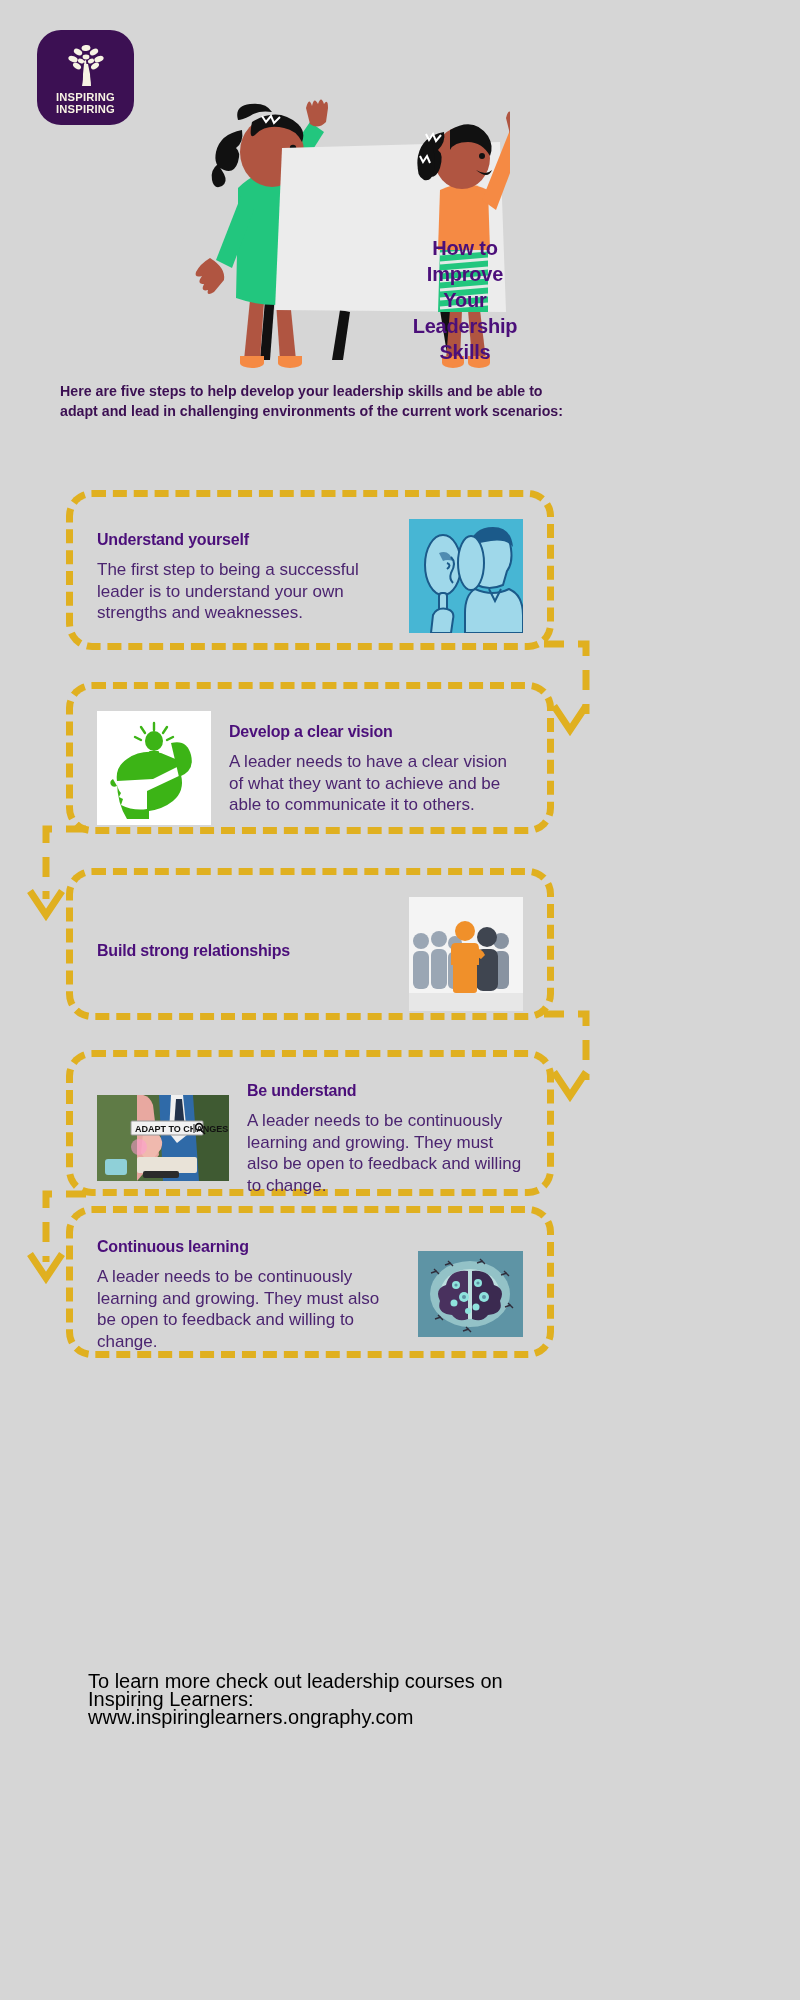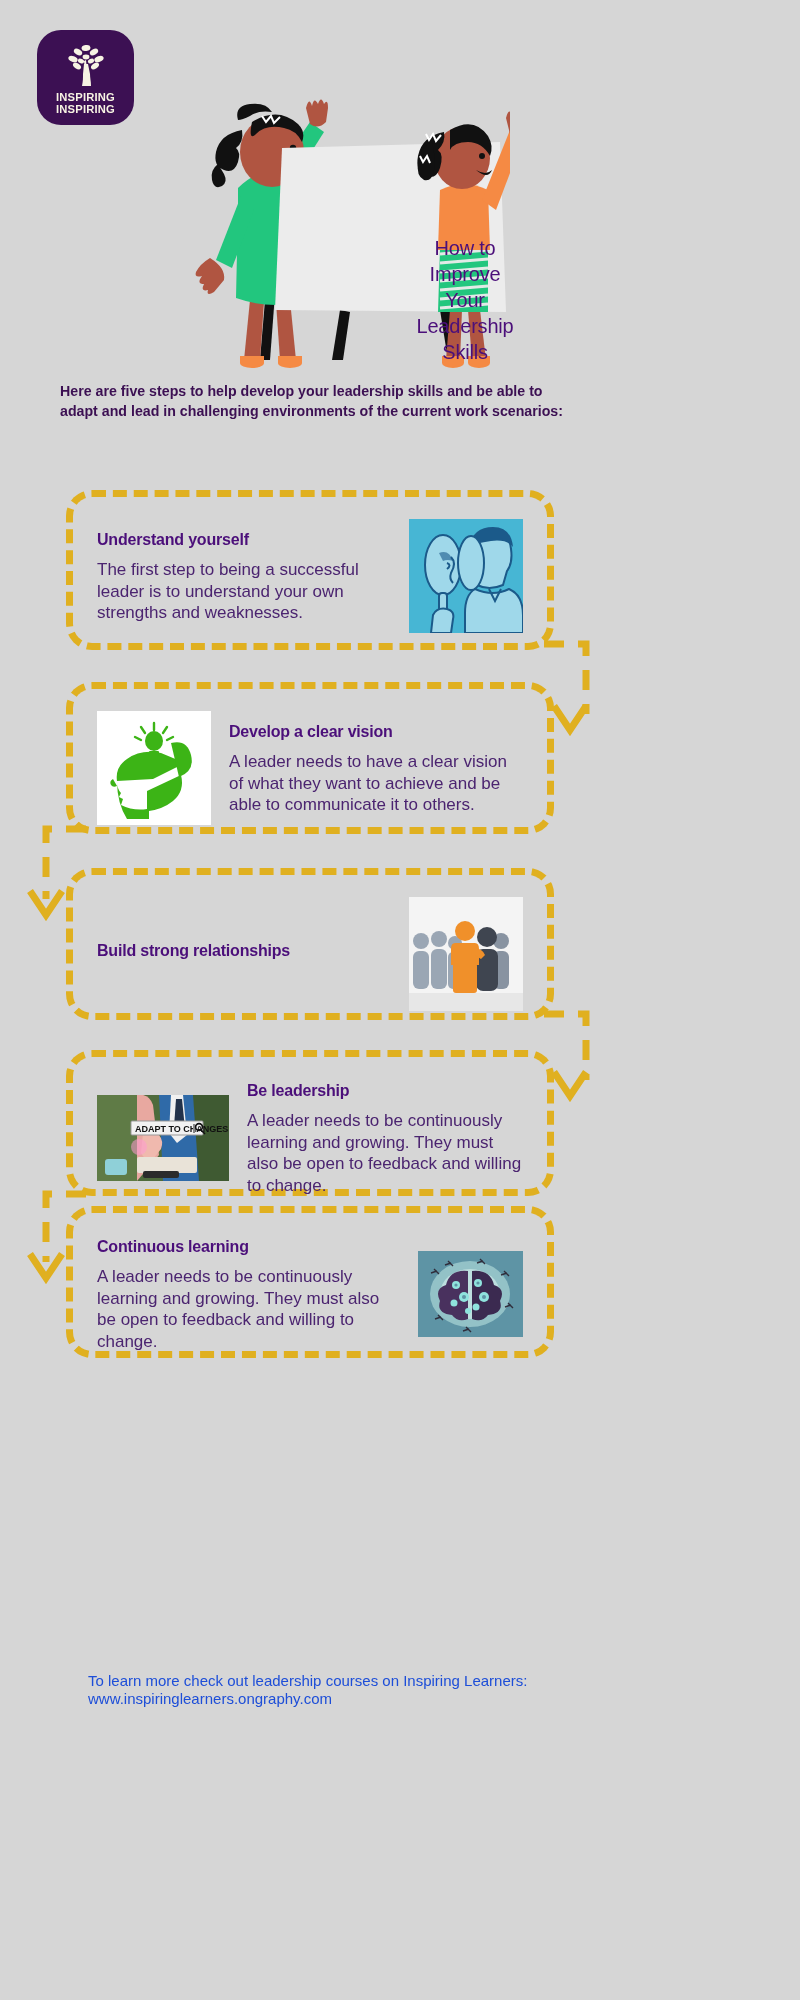--- a/index.html
+++ b/index.html
@@ -48,21 +48,21 @@
     width: 400px; height: 310px;
   }
   .hero svg { display: block; }
   .board-title {
     position: absolute;
     left: 285px; top: 175px;
     width: 140px;
     text-align: center;
     color: #4b0f7a;
     font-size: 20px;
-    font-weight: normal;
+    font-weight: bold;
     line-height: 26px;
     letter-spacing: -0.2px;
   }
 
   
   .intro {
     position: absolute;
     left: 60px; top: 381px;
     width: 520px;
     color: #3c1053;
@@ -119,22 +119,22 @@
 
   
   .conn { position: absolute; }
   .conn svg { display: block; overflow: visible; }
 
   
   .footer {
     position: absolute;
     left: 88px; top: 1672px;
     width: 470px;
-    color: #1d4ed8;
-    font-size: 15px;
+    color: #000000;
+    font-size: 20px;
     line-height: 18px;
   }
 </style>
 </head>
 <body>
 
 <div id="page">
 
   <div class="logo-box">
     <svg class="logo-tree" viewBox="0 0 44 46">
@@ -389,21 +389,21 @@
             <rect x="34" y="26" width="72" height="14" rx="1" fill="#f2f2f2" stroke="#999" stroke-width="1"></rect>
             <text x="38" y="37" font-family="Liberation Sans, sans-serif" font-size="9" font-weight="bold" fill="#111">ADAPT TO CHANGES</text>
             <path d="M96 29 h2 v9 h-2z" fill="#888"></path>
             <circle cx="102" cy="32" r="3.4" fill="none" stroke="#111" stroke-width="1.6"></circle>
             <path d="M104 35 l4 4" stroke="#111" stroke-width="1.6"></path>
             <circle cx="42" cy="52" r="8" fill="#ff9ad2" opacity=".55"></circle>
             <rect x="46" y="76" width="36" height="7" rx="2" fill="#2b2b2b"></rect>
           </svg>
         </div>
         <div class="card-text">
-          <div class="card-title">Be leadership</div>
+          <div class="card-title">Be understand</div>
           <div class="card-body">A leader needs to be continuously learning and growing. They must also be open to feedback and willing to change.</div>
         </div>
       </div>
     </div>
 
     <div class="card c5">
       <div class="card-inner">
         <div class="card-text">
           <div class="card-title">Continuous learning</div>
           <div class="card-body">A leader needs to be continuously learning and growing. They must also be open to feedback and willing to change.</div>

